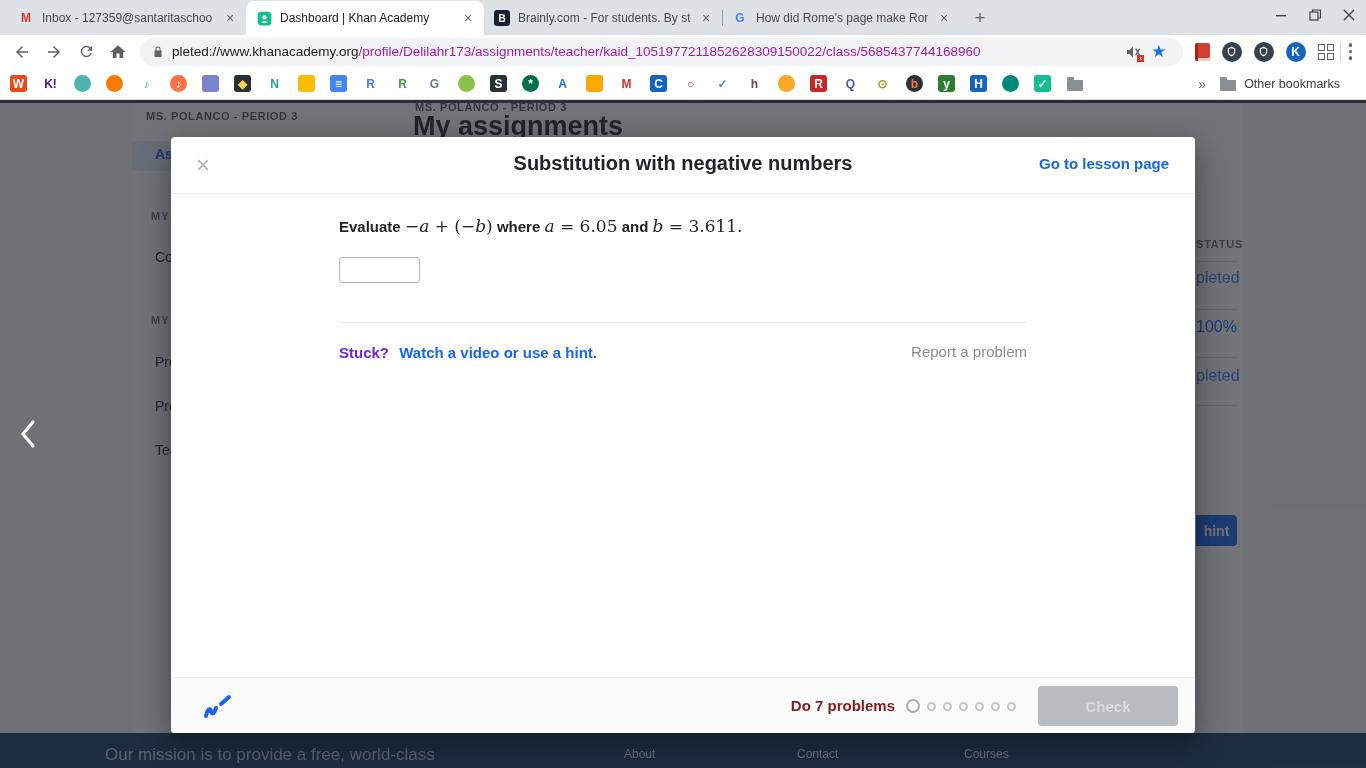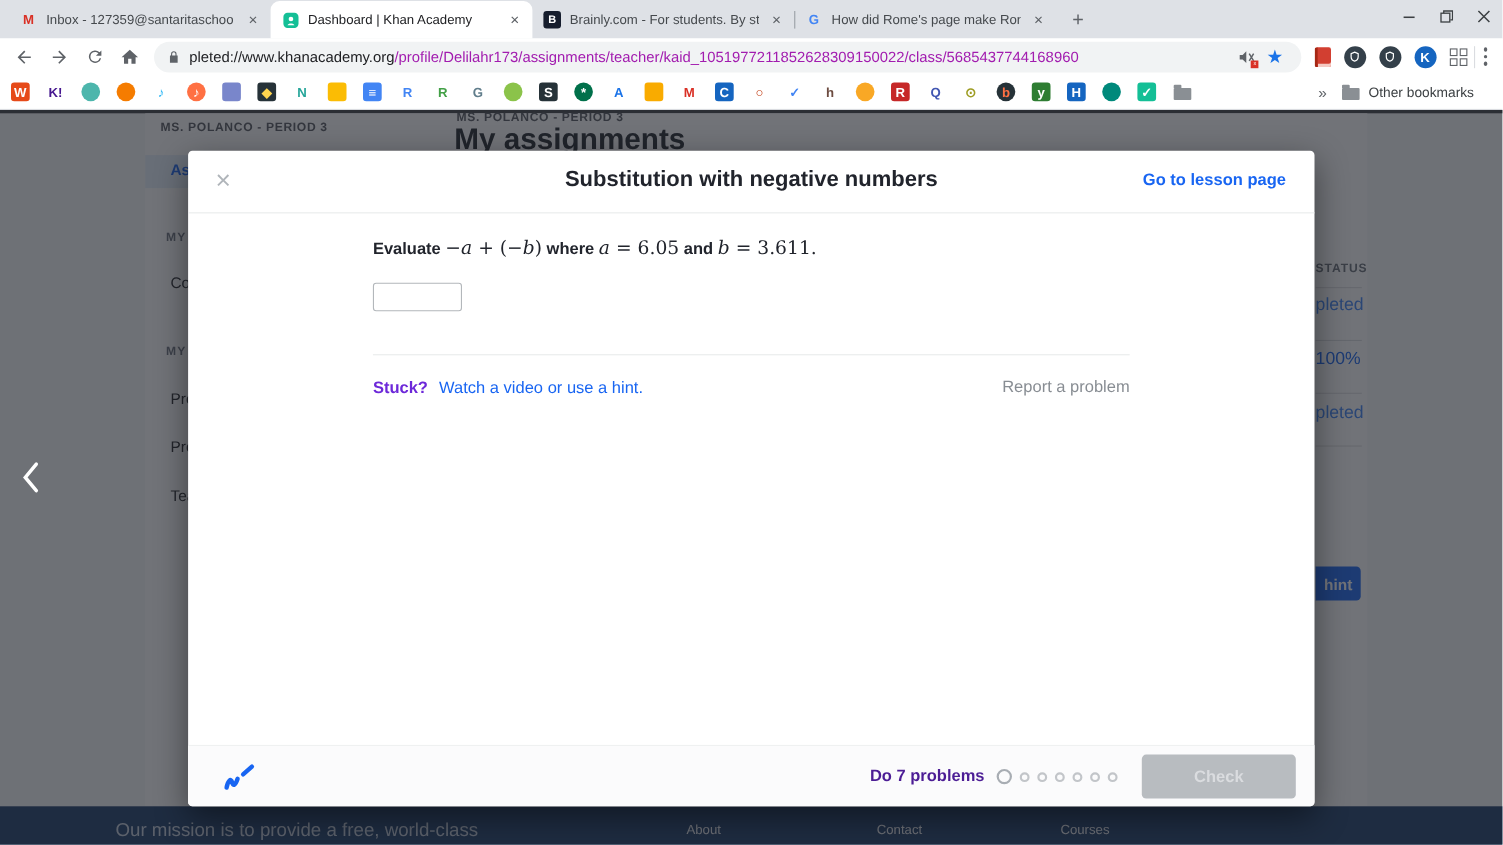--- a/index.html
+++ b/index.html
@@ -77,25 +77,25 @@
   .lesson-link { position:absolute; right:26px; top:18px; font-size:15px; font-weight:bold; color:#1865f2; text-decoration:none; }
   .modal-body { position:relative; height:483px; }
   .question { position:absolute; top:22px; left:168px; font-size:15px; color:#21242c; }
   .q-label { font-weight:bold; font-family:"Liberation Sans", sans-serif; }
   .q-math { font-family:"DejaVu Serif", serif; font-size:17px; }
   .q-mathvar { font-family:"DejaVu Serif", serif; font-size:17px; font-style:italic; }
   .answer-input { position:absolute; top:63px; left:168px; width:81px; height:26px; border:1px solid #b3b7bb; border-radius:3px; background:#fff; }
   .body-divider { position:absolute; top:128px; left:168px; width:688px; height:1px; background:#e9ebec; }
   .stuck-row { position:absolute; top:150px; left:168px; font-size:15px; }
   .stuck-label { font-weight:bold; color:#6d28d9; }
-  .hint-link { color:#1865f2; font-weight:normal; text-decoration:none; margin-left:6px; }
+  .hint-link { color:#1865f2; font-weight:bold; text-decoration:none; margin-left:6px; }
   .report-link { position:absolute; top:149px; right:168px; font-size:15px; color:#888d93; text-decoration:none; }
   .modal-footer { position:absolute; bottom:0; left:0; width:1024px; height:56px; background:#fbfbfc; border-top:1px solid #e7e9ea; border-radius:0 0 4px 4px; }
   .scratchpad { position:absolute; left:32px; top:14px; }
-  .progress-label { position:absolute; right:300px; top:19px; font-size:15px; font-weight:bold; color:#4c1d95; white-space:nowrap; }
+  .progress-label { position:absolute; right:300px; top:19px; font-size:15px; font-weight:bold; color:#7f1d1d; white-space:nowrap; }
   .dots { position:absolute; right:179px; top:0; height:56px; display:flex; align-items:center; gap:7px; }
   .dot { width:9px; height:9px; border:2px solid #c2c5c9; border-radius:50%; }
   .dot.current { width:14px; height:14px; border-color:#a8adb3; }
   .check-btn { position:absolute; right:17px; top:8px; width:140px; height:40px; background:#b8bcc0; border:none; border-radius:4px; color:#dadcdf; font-size:15px; font-weight:bold; font-family:"Liberation Sans", sans-serif; }
 </style>
 </head>
 <body>
 
 <div id="screen">
 

